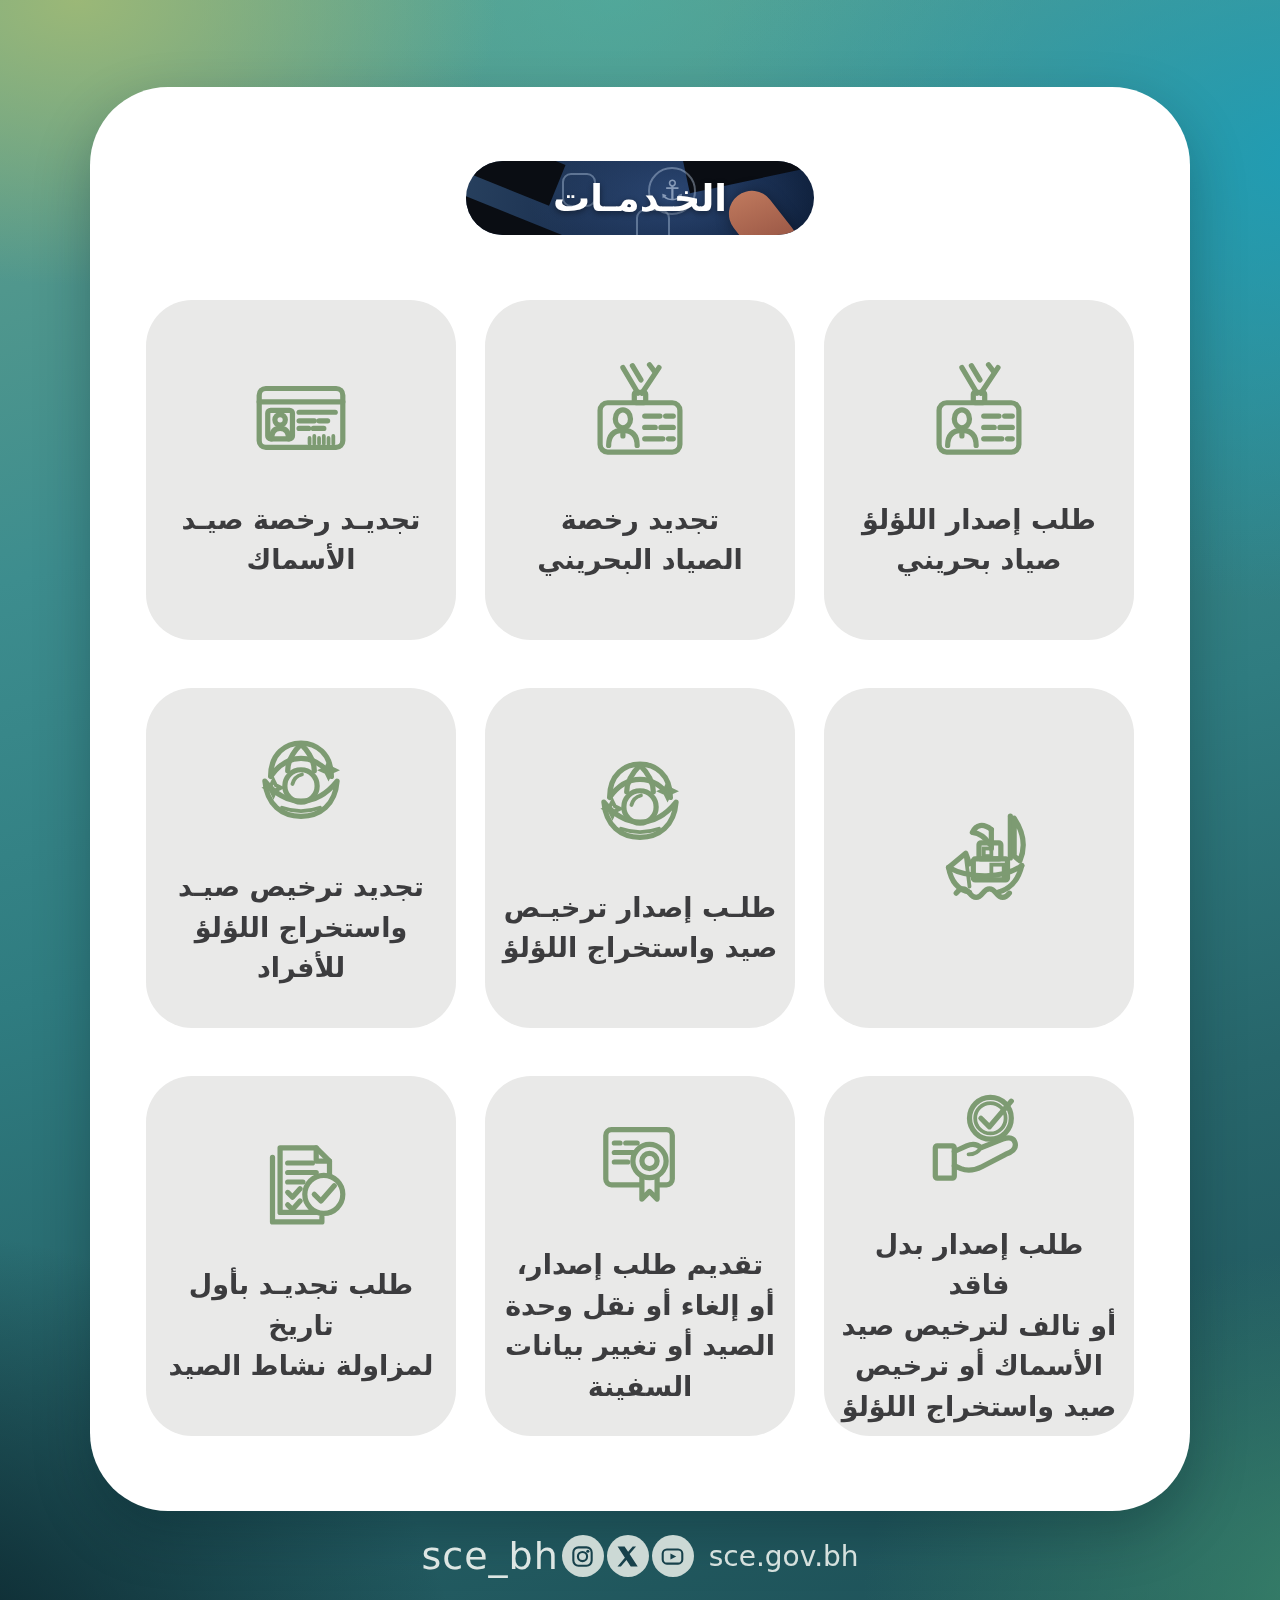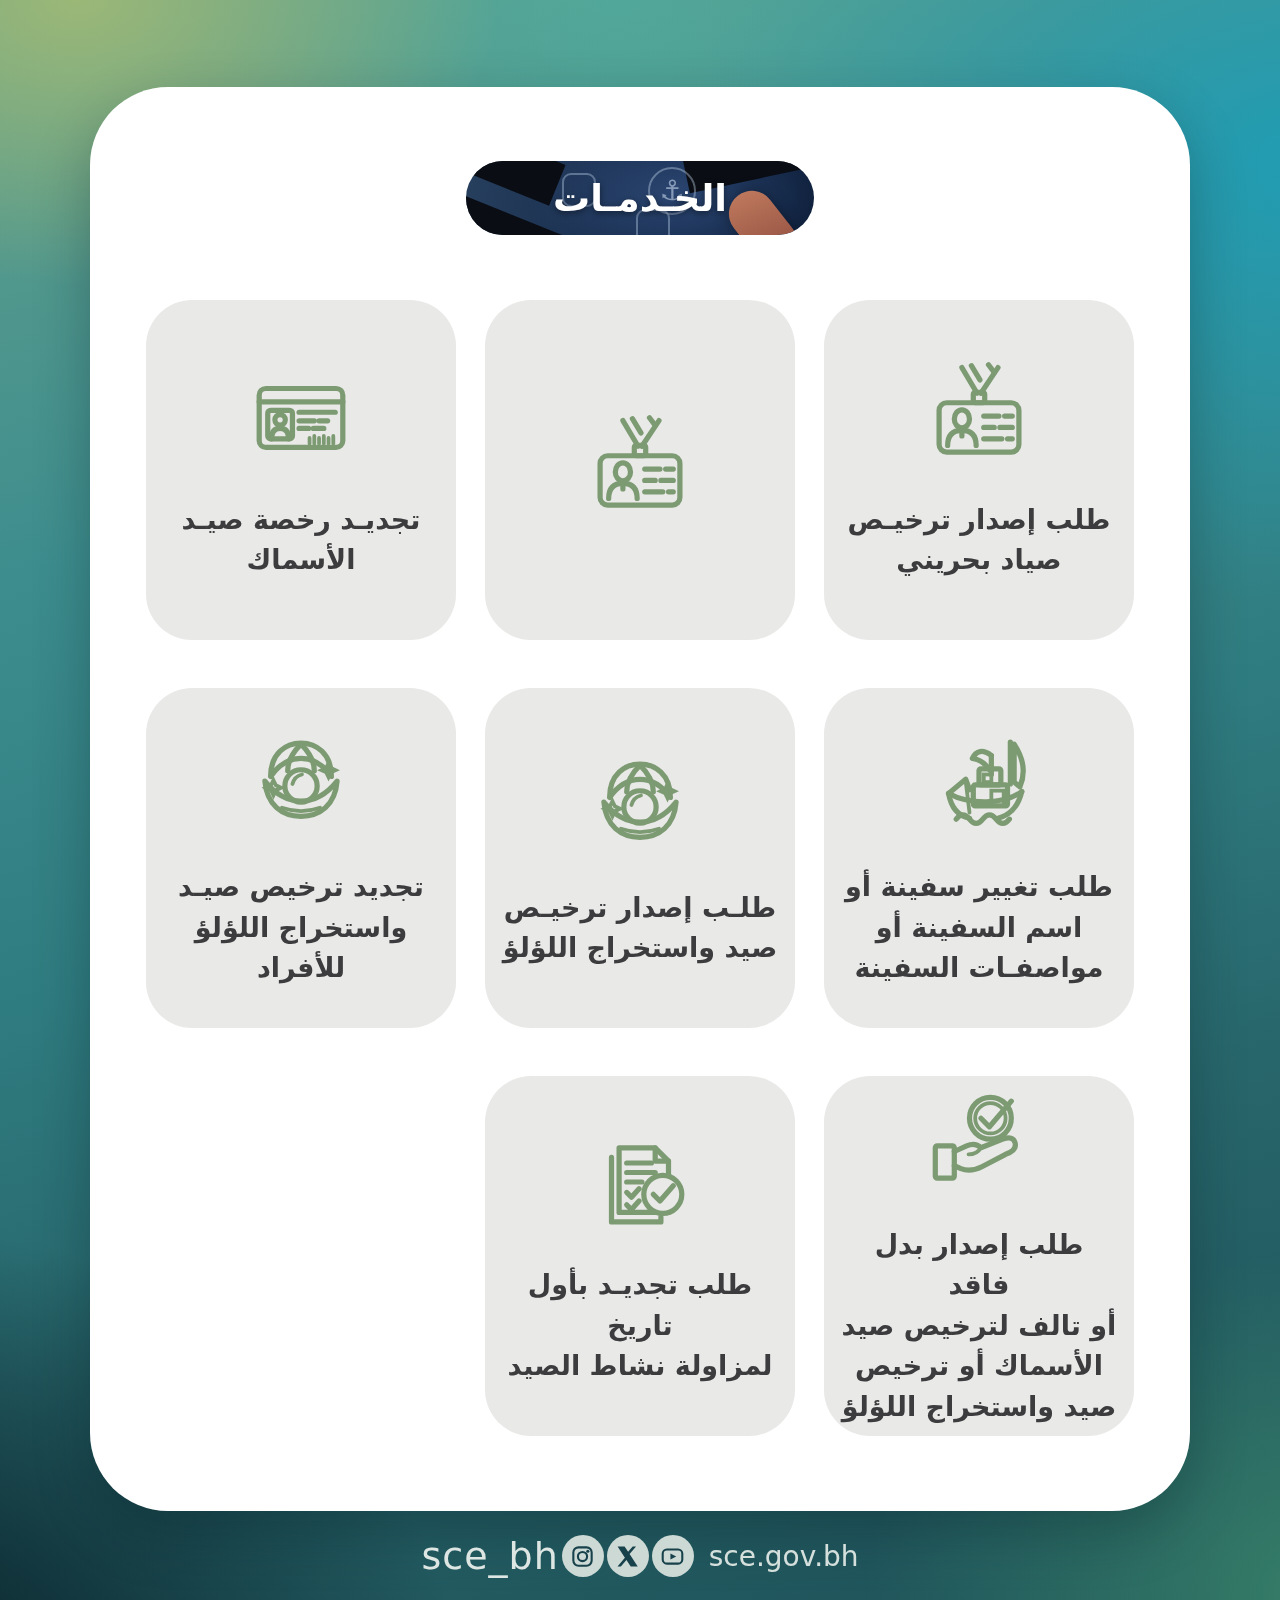--- a/index.html
+++ b/index.html
@@ -202,48 +202,47 @@
     <h1 class="pill-title">الخـدمـات</h1>
   </div>
 
   <div class="grid">
       <div class="card">
         <div class="card-icon">
           <svg viewBox="0 0 120 120">
             <use href="#icon-badge"></use>
           </svg>
         </div>
-        <div class="card-label">طلب إصدار ترخيـص
+        <div class="card-label">طلب إصدار اللؤلؤ
 صياد بحريني</div>
       </div>
       <div class="card">
         <div class="card-icon">
           <svg viewBox="0 0 120 120">
             <use href="#icon-badge"></use>
           </svg>
         </div>
+        <div class="card-label">تجديد رخصة
+الصياد البحريني</div>
       </div>
       <div class="card">
         <div class="card-icon">
           <svg viewBox="0 0 120 120">
             <use href="#icon-idcard"></use>
           </svg>
         </div>
         <div class="card-label">تجديـد رخصة صيـد
 الأسماك</div>
       </div>
       <div class="card">
         <div class="card-icon">
           <svg viewBox="0 0 120 120">
             <use href="#icon-boat"></use>
           </svg>
         </div>
-        <div class="card-label">طلب تغيير سفينة أو
-اسم السفينة أو
-مواصفـات السفينة</div>
       </div>
       <div class="card">
         <div class="card-icon">
           <svg viewBox="0 0 120 120">
             <use href="#icon-oyster"></use>
           </svg>
         </div>
         <div class="card-label">طلـب إصدار ترخيـص
 صيد واستخراج اللؤلؤ</div>
       </div>
@@ -260,20 +259,31 @@
       <div class="card">
         <div class="card-icon">
           <svg viewBox="0 0 120 120">
             <use href="#icon-handcheck"></use>
           </svg>
         </div>
         <div class="card-label">طلب إصدار بدل فاقد
 أو تالف لترخيص صيد
 الأسماك أو ترخيص
 صيد واستخراج اللؤلؤ</div>
+      </div>
+      <div class="card">
+        <div class="card-icon">
+          <svg viewBox="0 0 120 120">
+            <use href="#icon-cert"></use>
+          </svg>
+        </div>
+        <div class="card-label">تقديم طلب إصدار،
+أو إلغاء أو نقل وحدة
+الصيد أو تغيير بيانات
+السفينة</div>
       </div>
       <div class="card">
         <div class="card-icon">
           <svg viewBox="0 0 120 120">
             <use href="#icon-docs"></use>
           </svg>
         </div>
         <div class="card-label">طلب تجديـد بأول تاريخ
 لمزاولة نشاط الصيد</div>
       </div>

